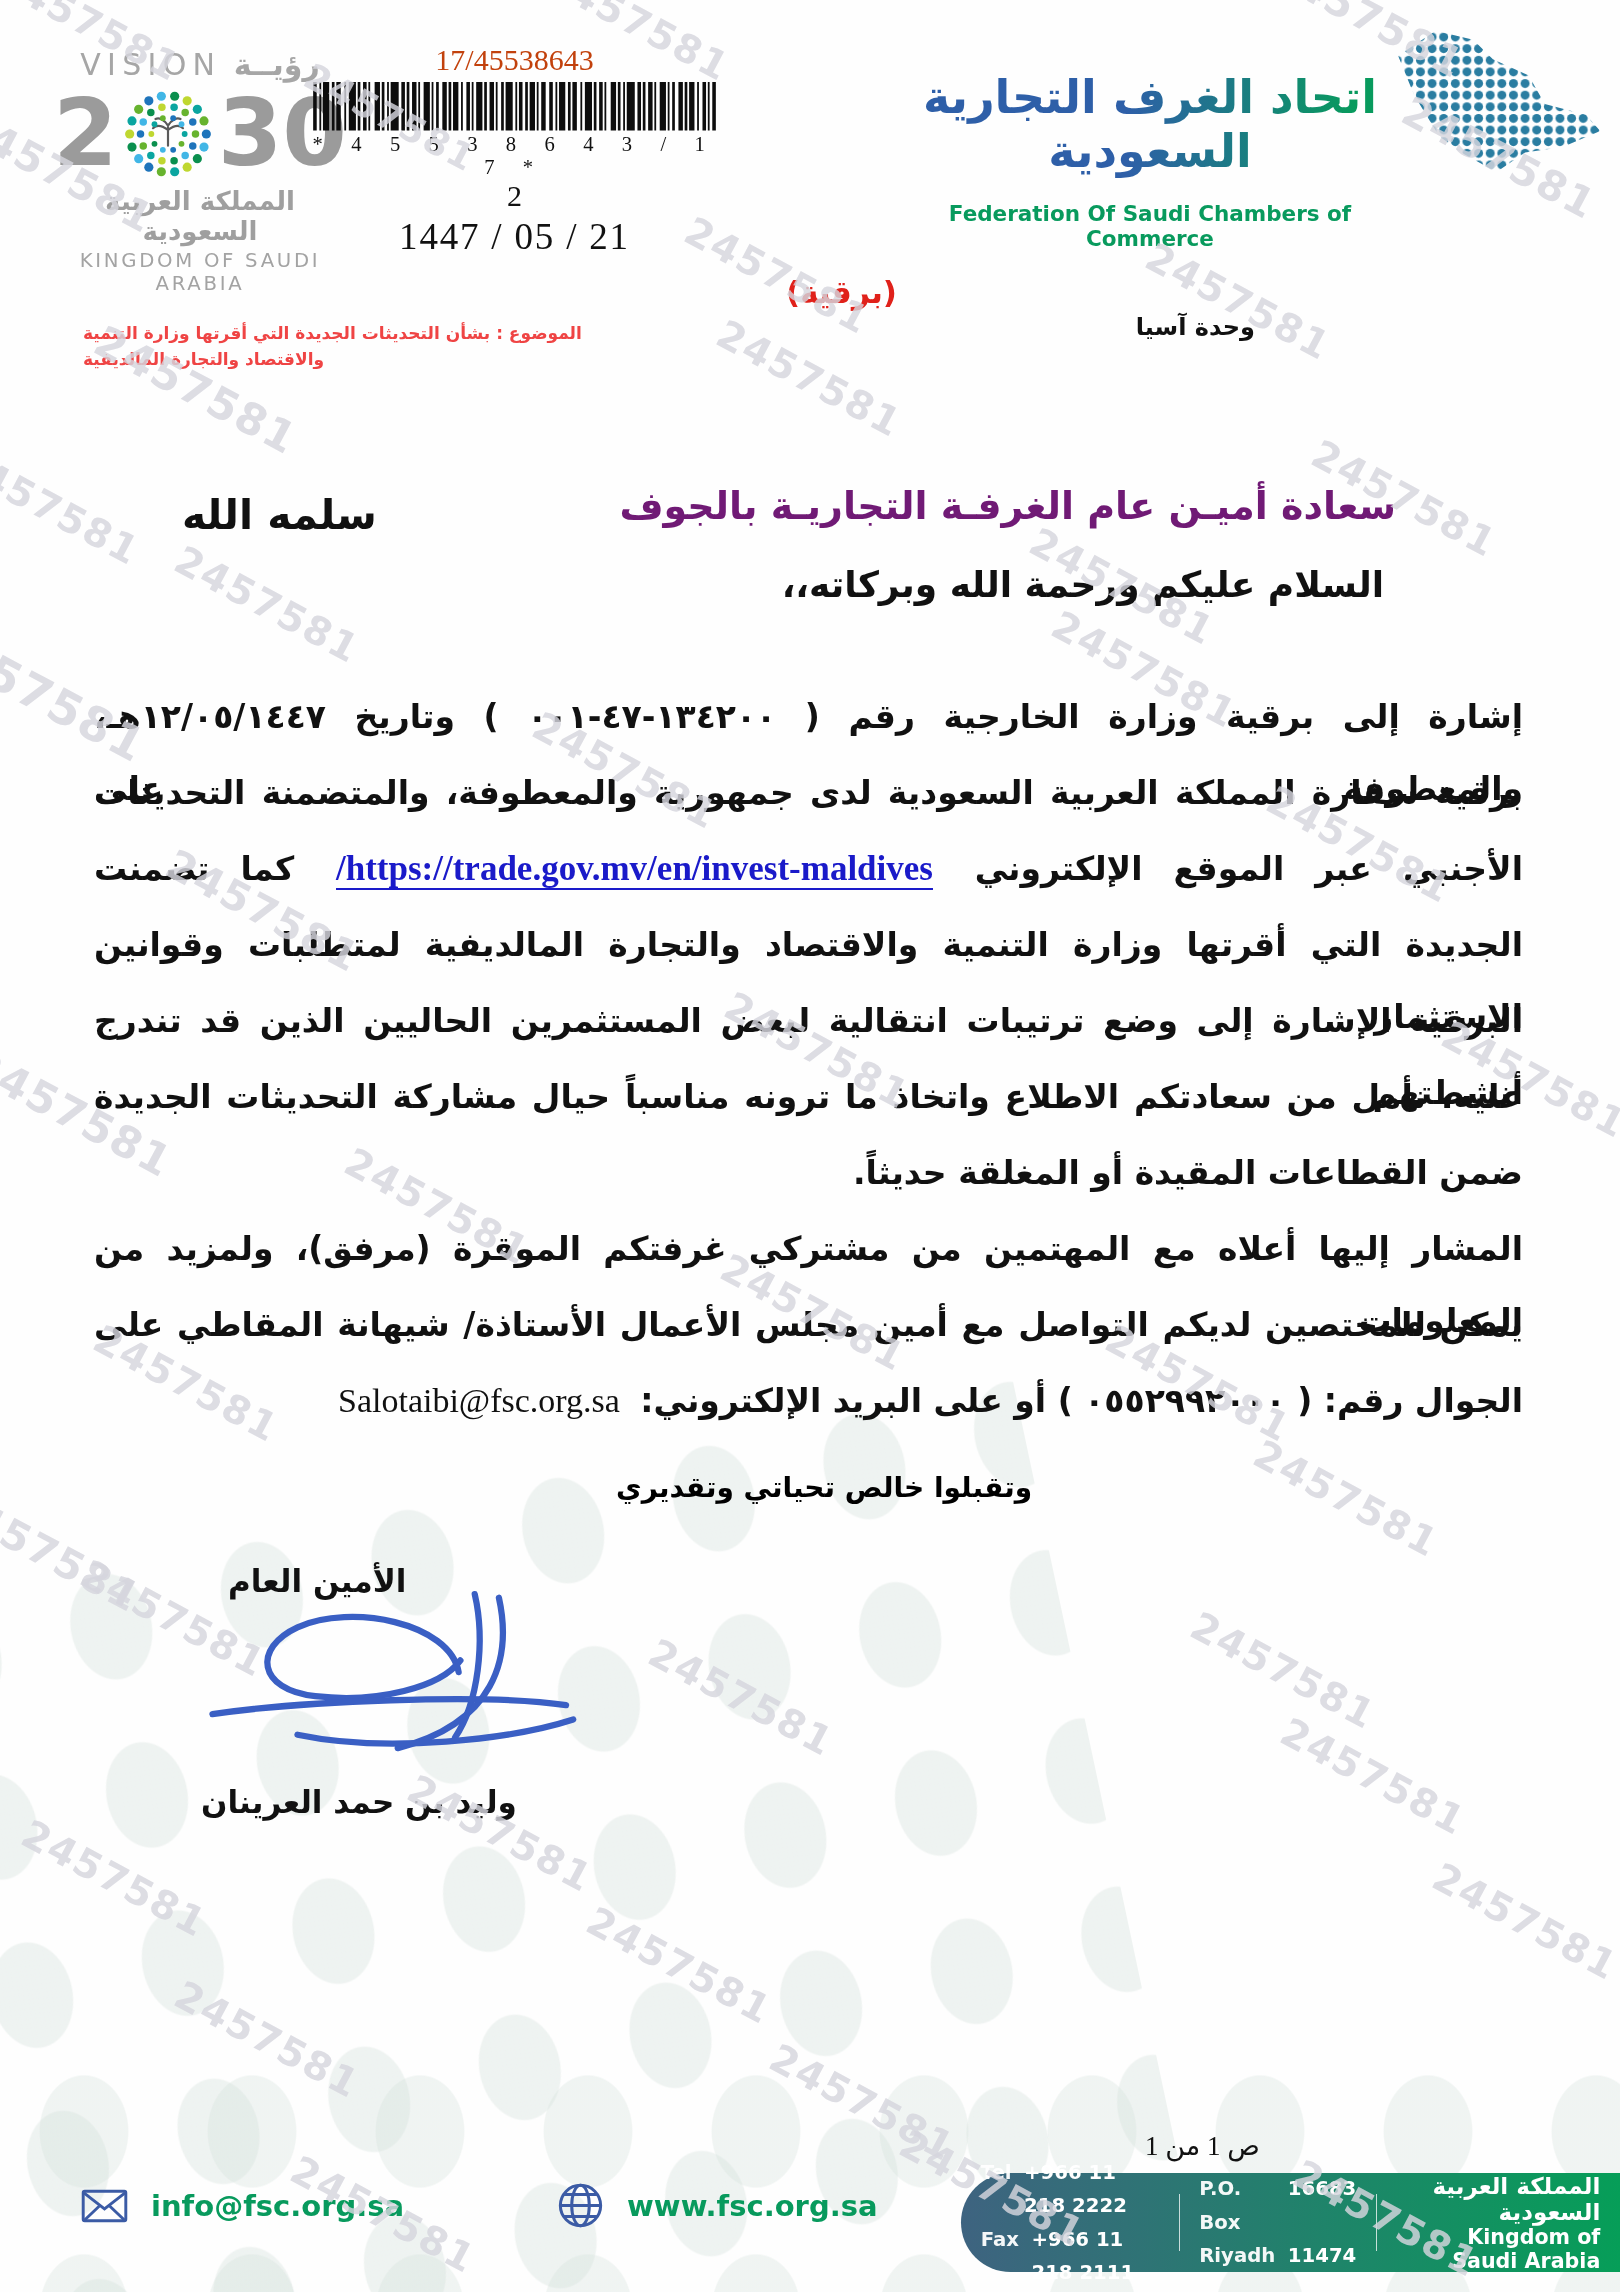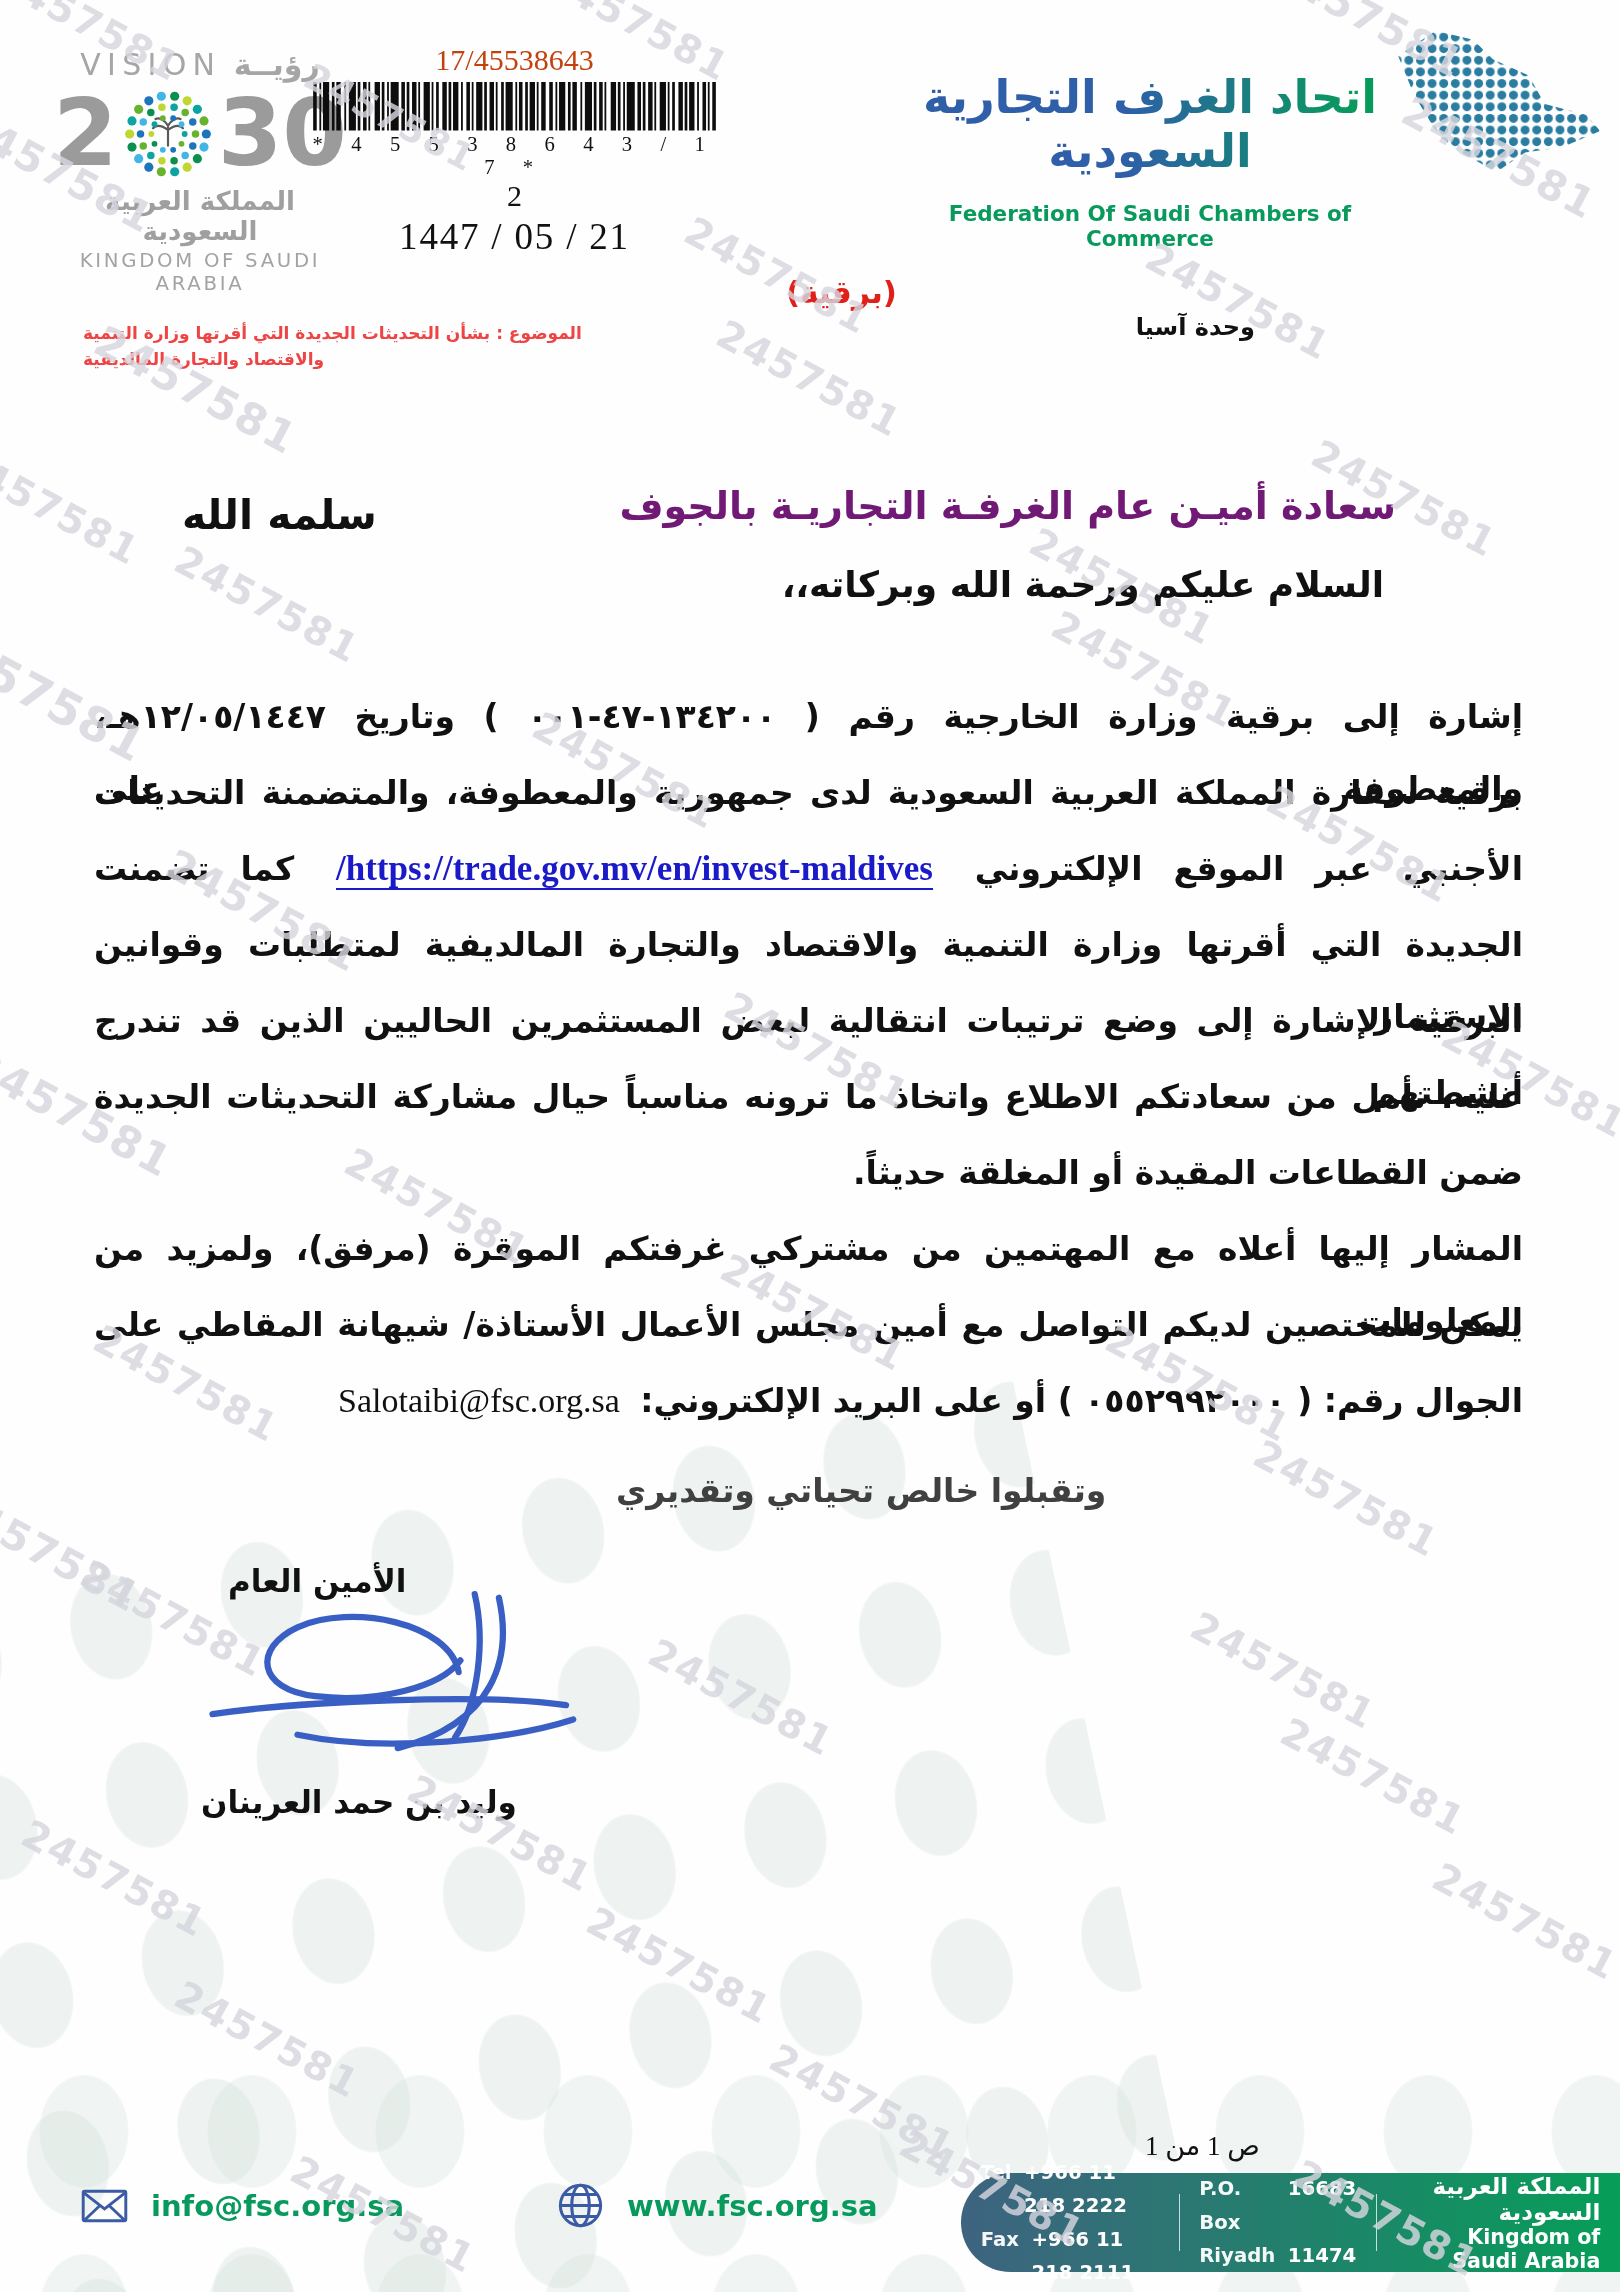--- a/index.html
+++ b/index.html
@@ -48,21 +48,21 @@
   .addressee{position:absolute;right:224px;top:484px;font-size:38px;font-weight:bold;color:#701a75;direction:rtl;z-index:2;}
   .salute{position:absolute;left:182px;top:491px;font-size:41px;font-weight:bold;color:#111;direction:rtl;z-index:2;}
   .greeting{position:absolute;right:236px;top:564px;font-size:36px;font-weight:bold;color:#111;direction:rtl;z-index:2;}
   .body{position:absolute;left:94px;right:97px;top:681px;direction:rtl;z-index:2;color:#111;}
   .bl{font-size:33px;font-weight:bold;height:76px;line-height:72px;text-align:justify;white-space:normal;}
   .bl.full{text-align-last:justify;}
   .bl.end{text-align-last:right;}
   .link{color:var(--c-link_blue,#1a1ac9);border-bottom:2.7px solid var(--c-link_blue,#1a1ac9);
         font-family:"Liberation Serif",serif;font-weight:600;font-size:35px;margin:0 10.7px;unicode-bidi:embed;}
   .email-inline{font-family:"Liberation Serif",serif;font-weight:400;font-size:34px;margin:0 9px;unicode-bidi:embed;color:#111;}
-  .closing{position:absolute;left:616px;top:1471px;font-size:33px;font-weight:bold;color:#404040;direction:rtl;z-index:2;}
+  .closing{position:absolute;left:616px;top:1471px;font-size:28px;font-weight:bold;color:#000000;direction:rtl;z-index:2;}
   .signer-title{position:absolute;left:228px;top:1563px;font-size:31px;font-weight:bold;color:#111;direction:rtl;z-index:2;}
   .signature{position:absolute;left:190px;top:1587px;z-index:2;}
   .signer-name{position:absolute;left:201px;top:1784px;font-size:31px;font-weight:bold;color:#111;direction:rtl;z-index:2;}
   
   .pagenum{position:absolute;left:1145px;top:2130px;font-size:27px;color:#111;direction:rtl;z-index:2;
            font-family:"Liberation Serif","DejaVu Sans",serif;}
   .contact{position:absolute;left:81px;top:2182px;display:flex;align-items:center;gap:23px;z-index:2;}
   .contact .txt{font-size:29px;font-weight:600;color:var(--c-brand_green,#089a5d);}
   .contact .gap{width:107px;}
   .fbar{position:absolute;right:0;top:2173px;width:659px;height:99px;border-radius:50px 0 0 50px;

